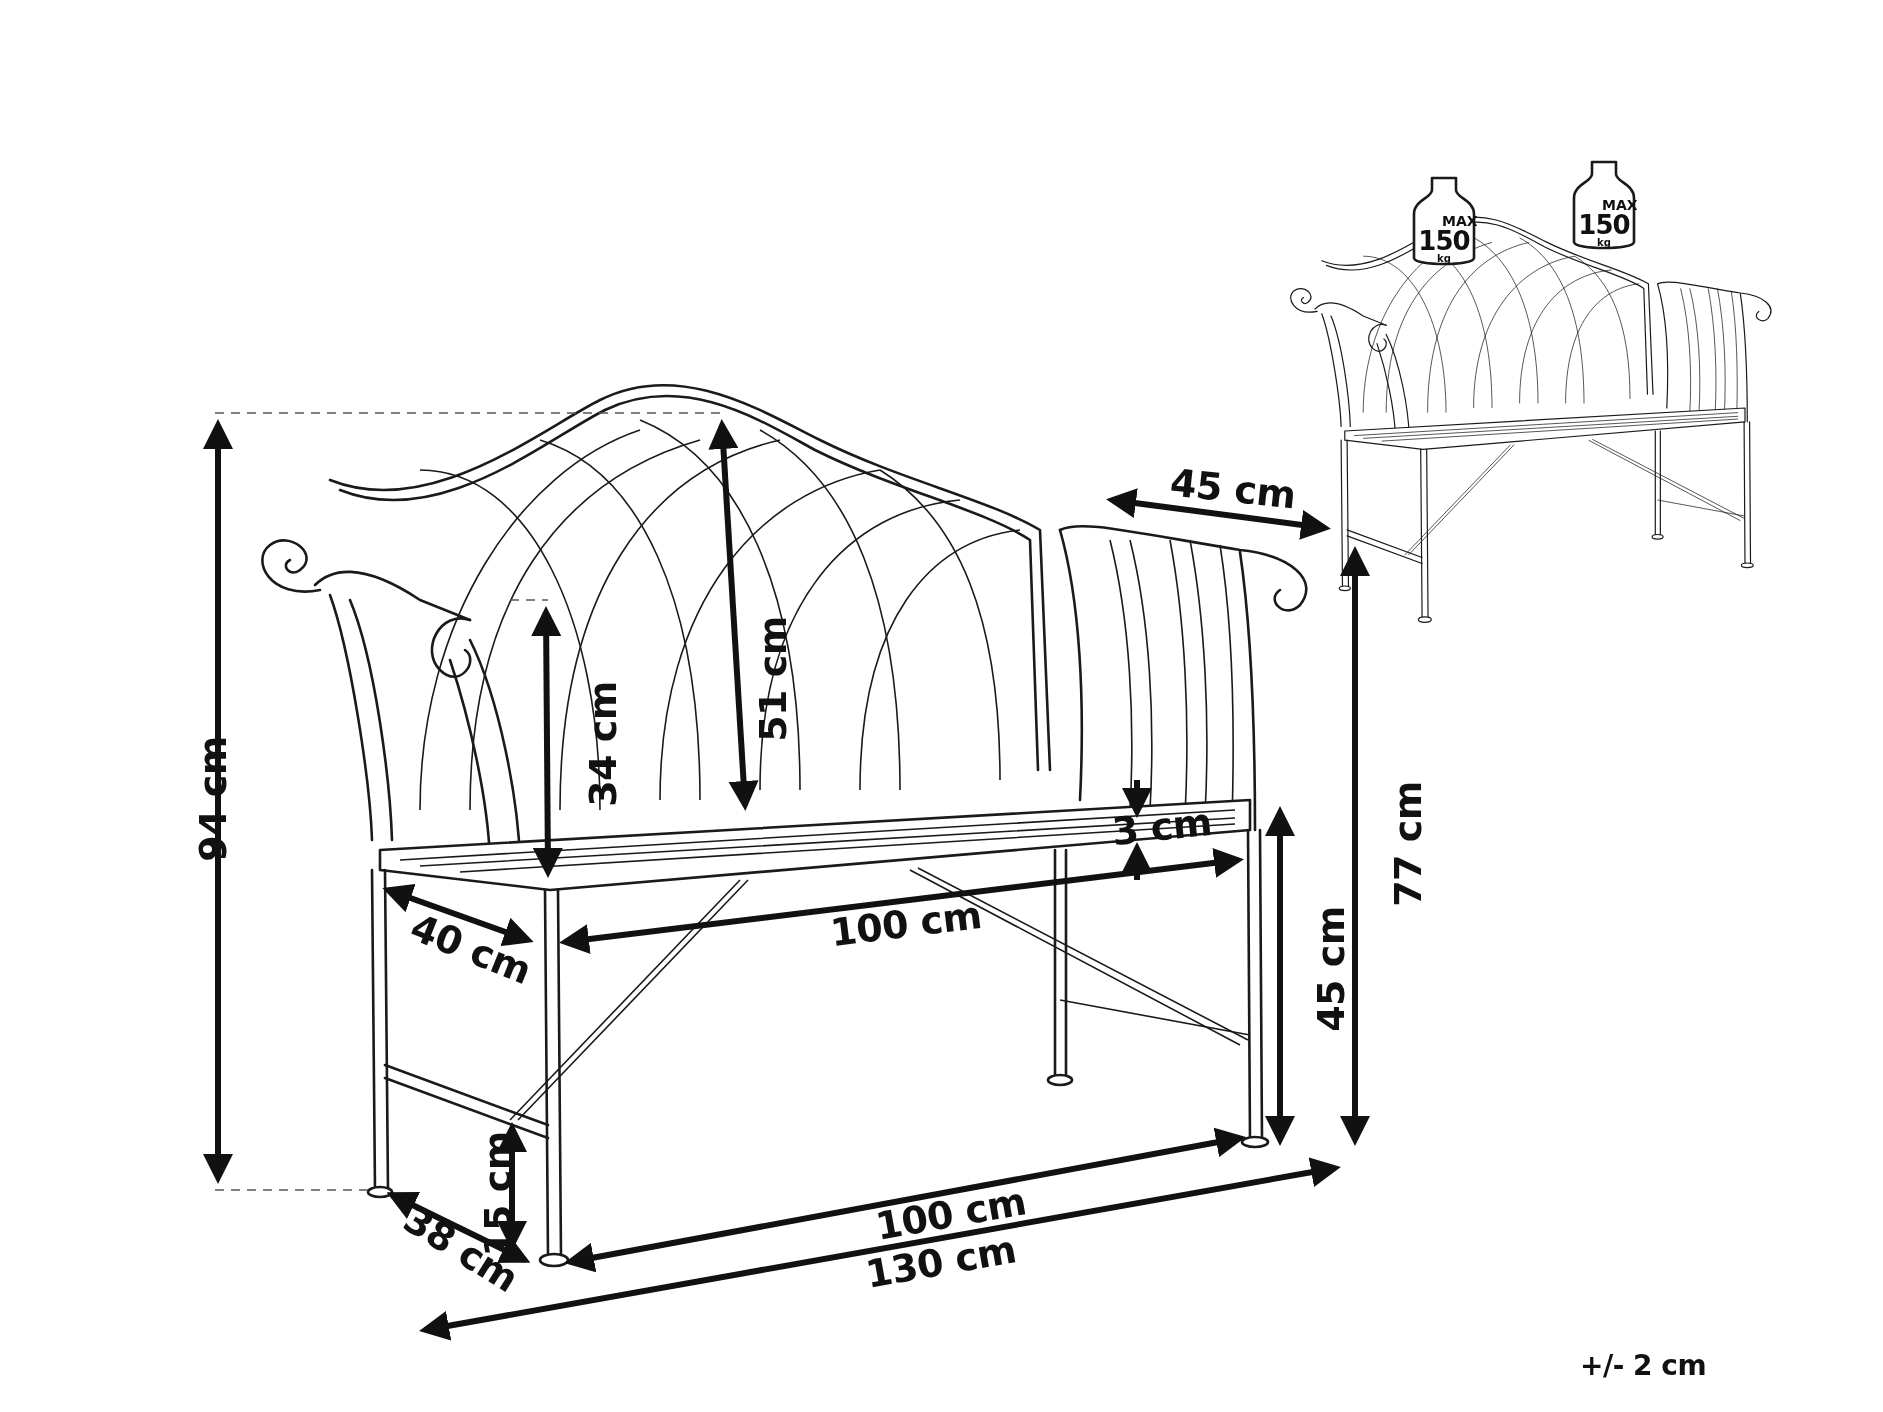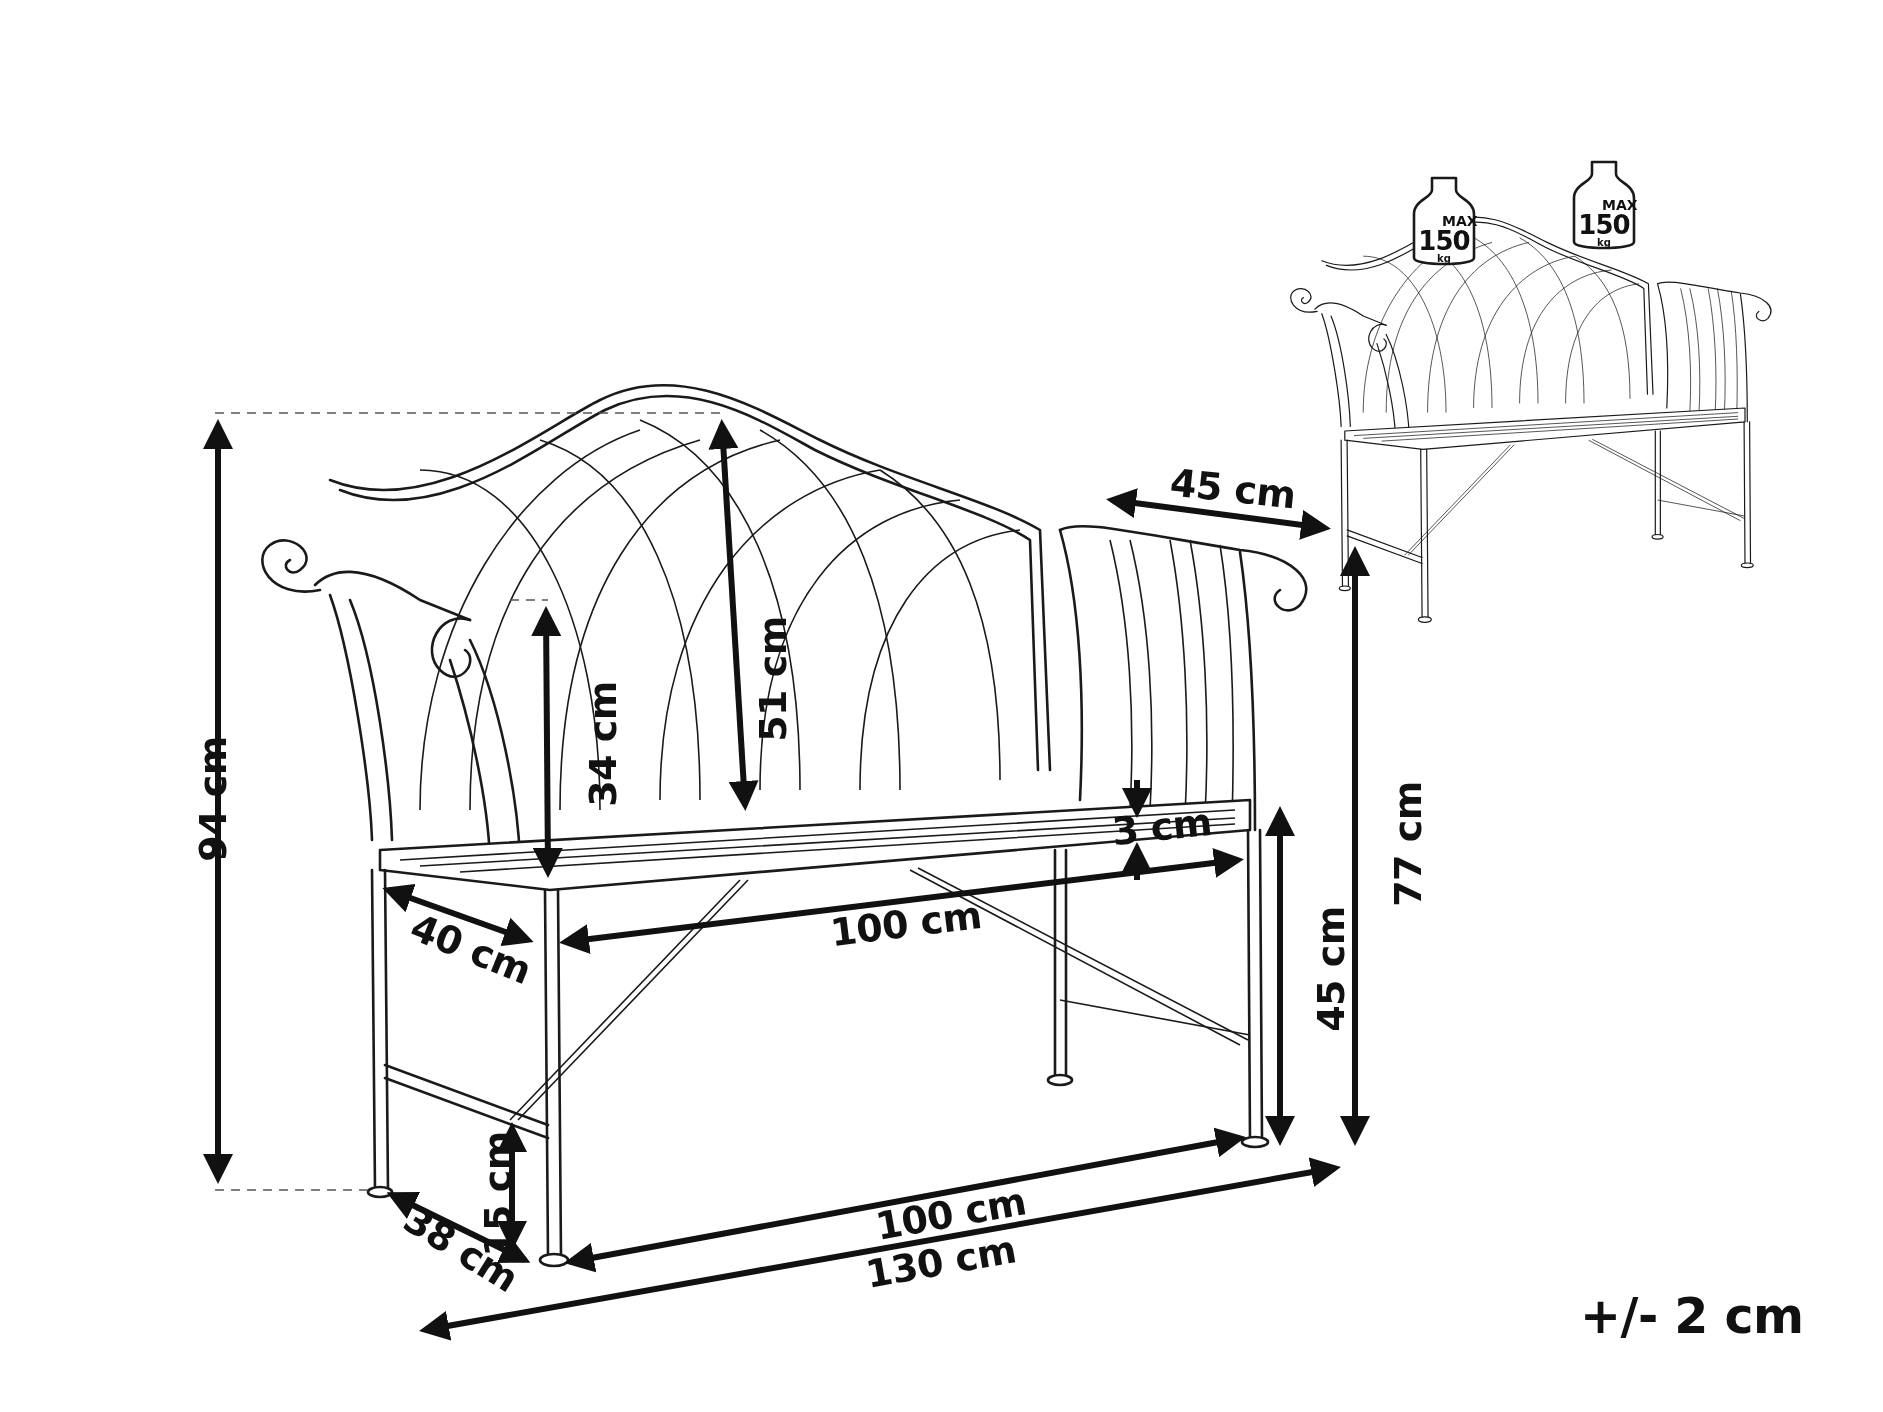--- a/index.html
+++ b/index.html
@@ -131,13 +131,13 @@
 <div class="lbl" style="left:1345px;top:825px;transform:rotate(-90deg);">77 cm</div>
 <div class="lbl" style="left:1112px;top:808px;transform:rotate(-6deg);">3 cm</div>
 <div class="lbl" style="left:1268px;top:950px;transform:rotate(-90deg);">45 cm</div>
 <div class="lbl" style="left:408px;top:930px;transform:rotate(22deg);">40 cm</div>
 <div class="lbl" style="left:830px;top:905px;transform:rotate(-7deg);">100 cm</div>
 <div class="lbl" style="left:875px;top:1195px;transform:rotate(-10deg);">100 cm</div>
 <div class="lbl" style="left:865px;top:1243px;transform:rotate(-10deg);">130 cm</div>
 <div class="lbl" style="left:398px;top:1230px;transform:rotate(32deg);">38 cm</div>
 <div class="lbl" style="left:435px;top:1175px;transform:rotate(-90deg);">15 cm</div>
 
-<div class="lbl" style="left:1580px;top:1292px;font-size:49px;">+/- 2 cm</div>
+<div class="lbl" style="left:1580px;top:1352px;font-size:28px;">+/- 2 cm</div>
 
 </body></html>

